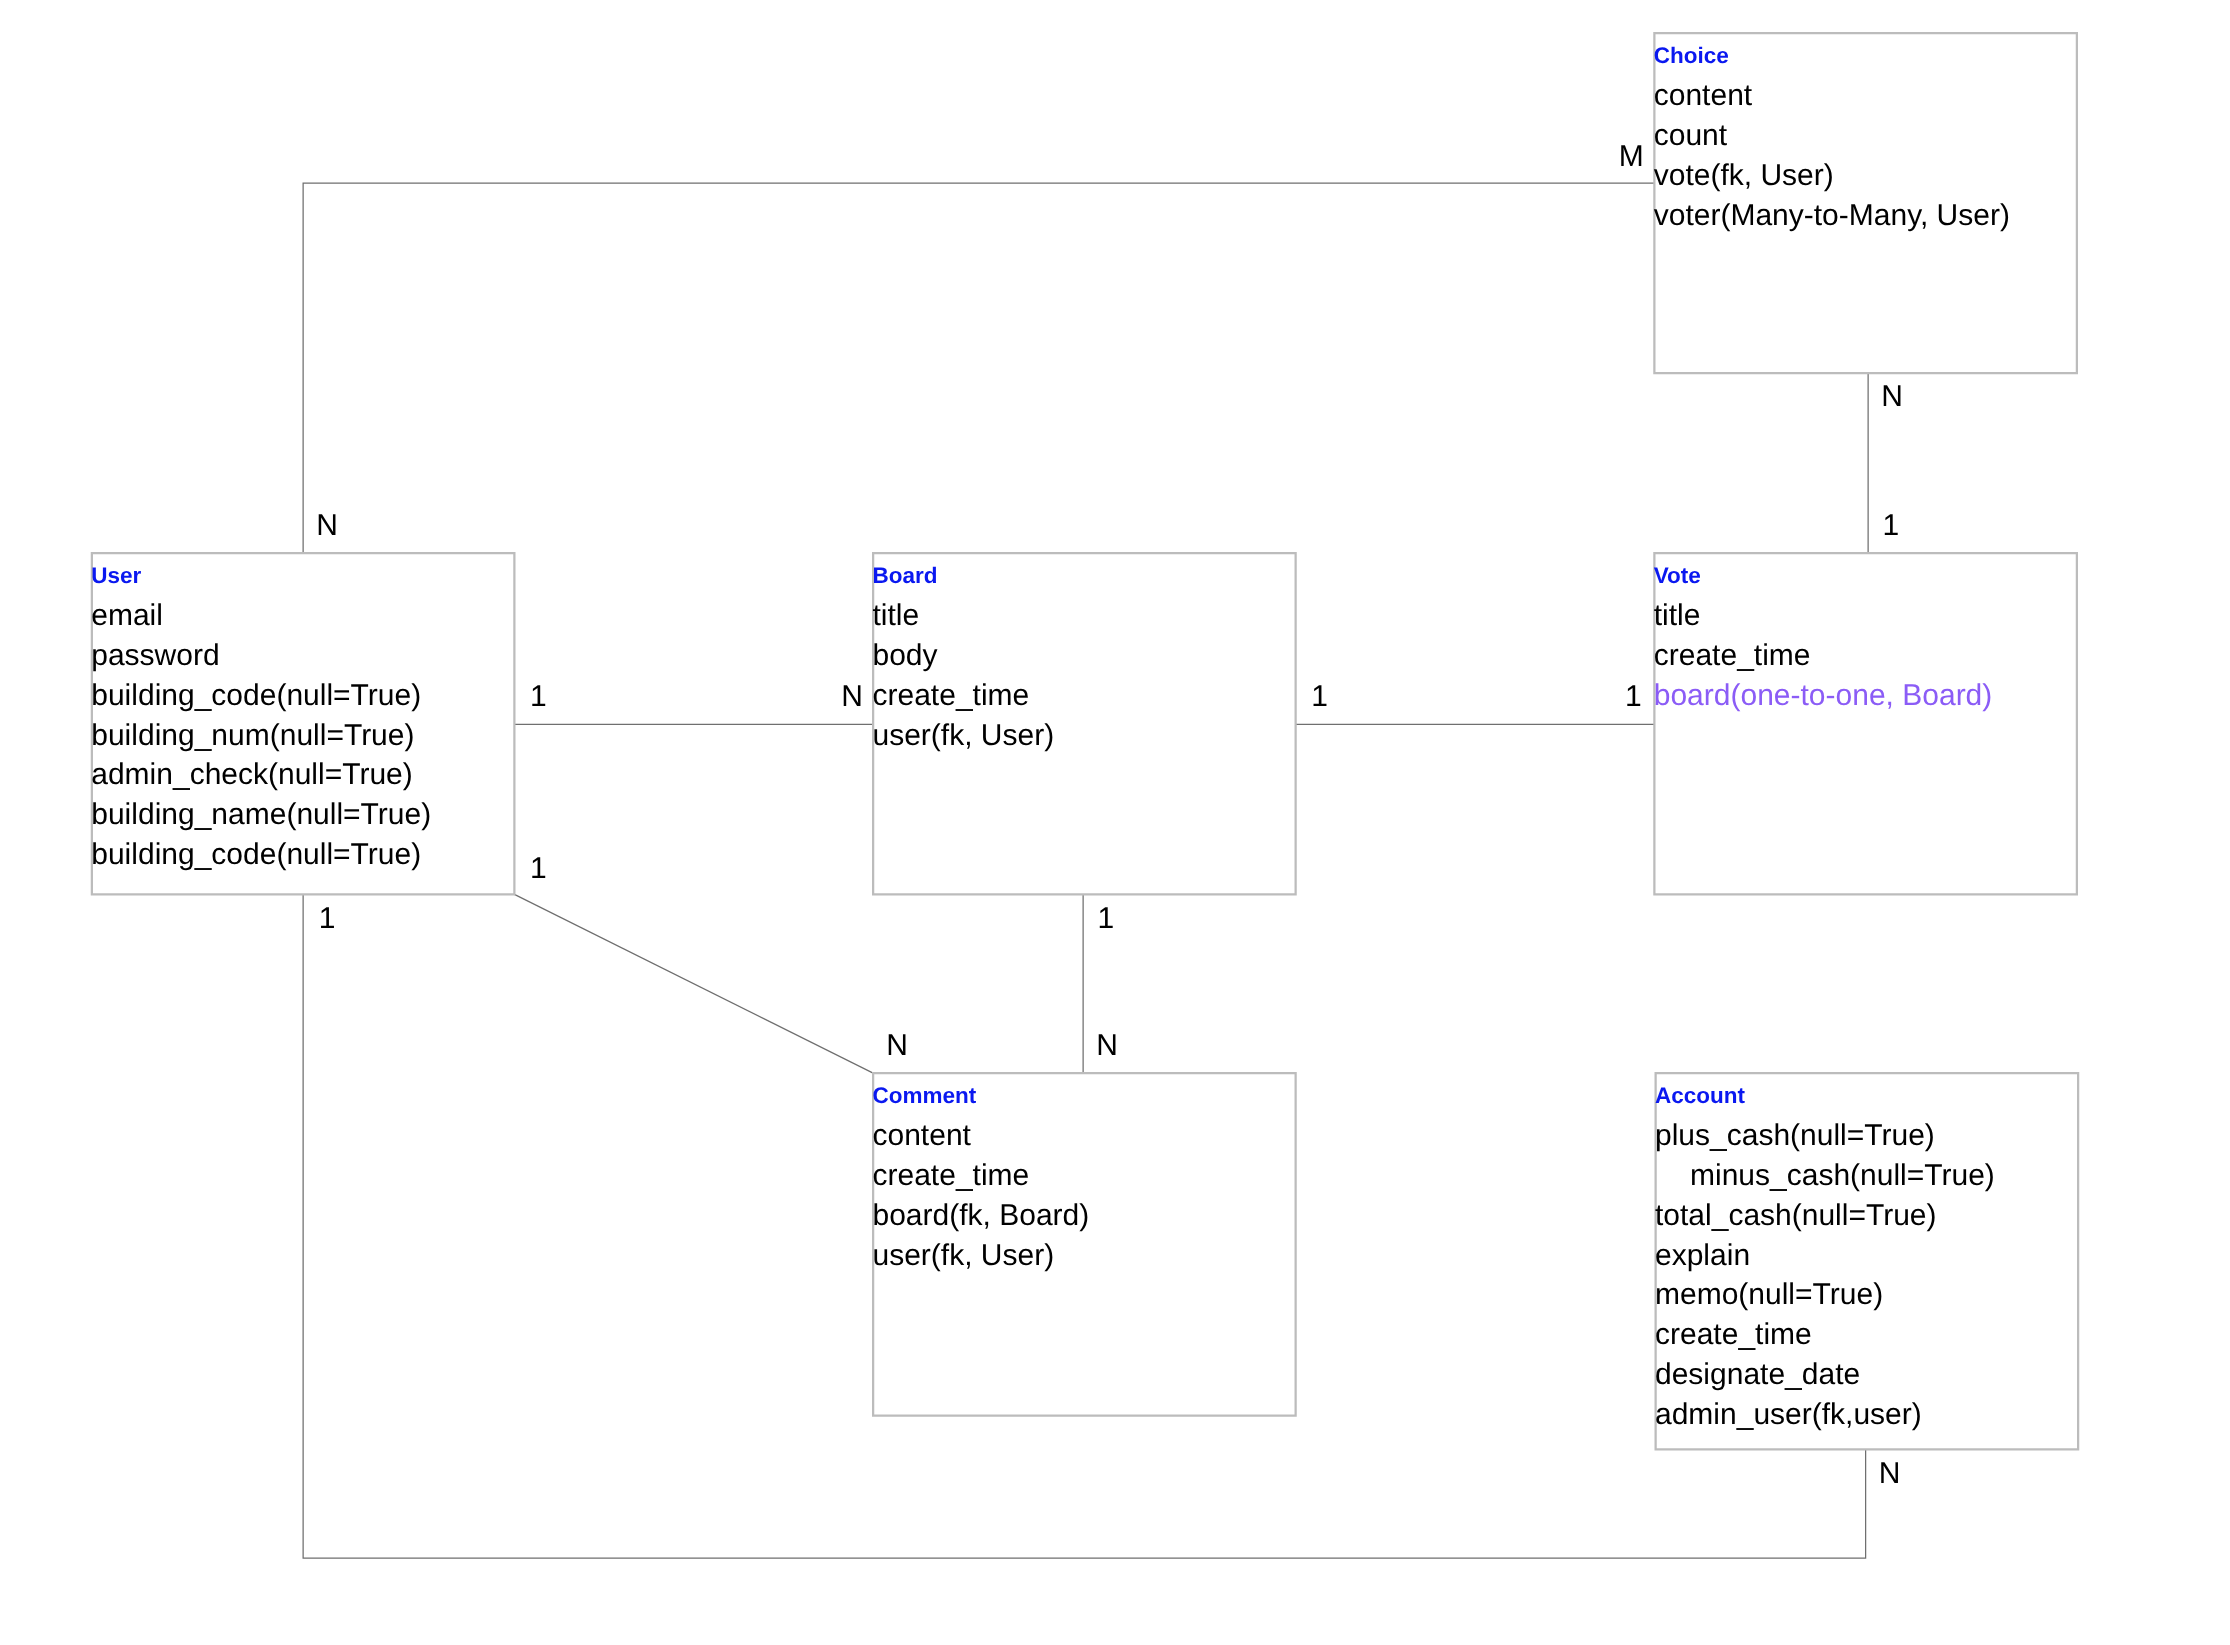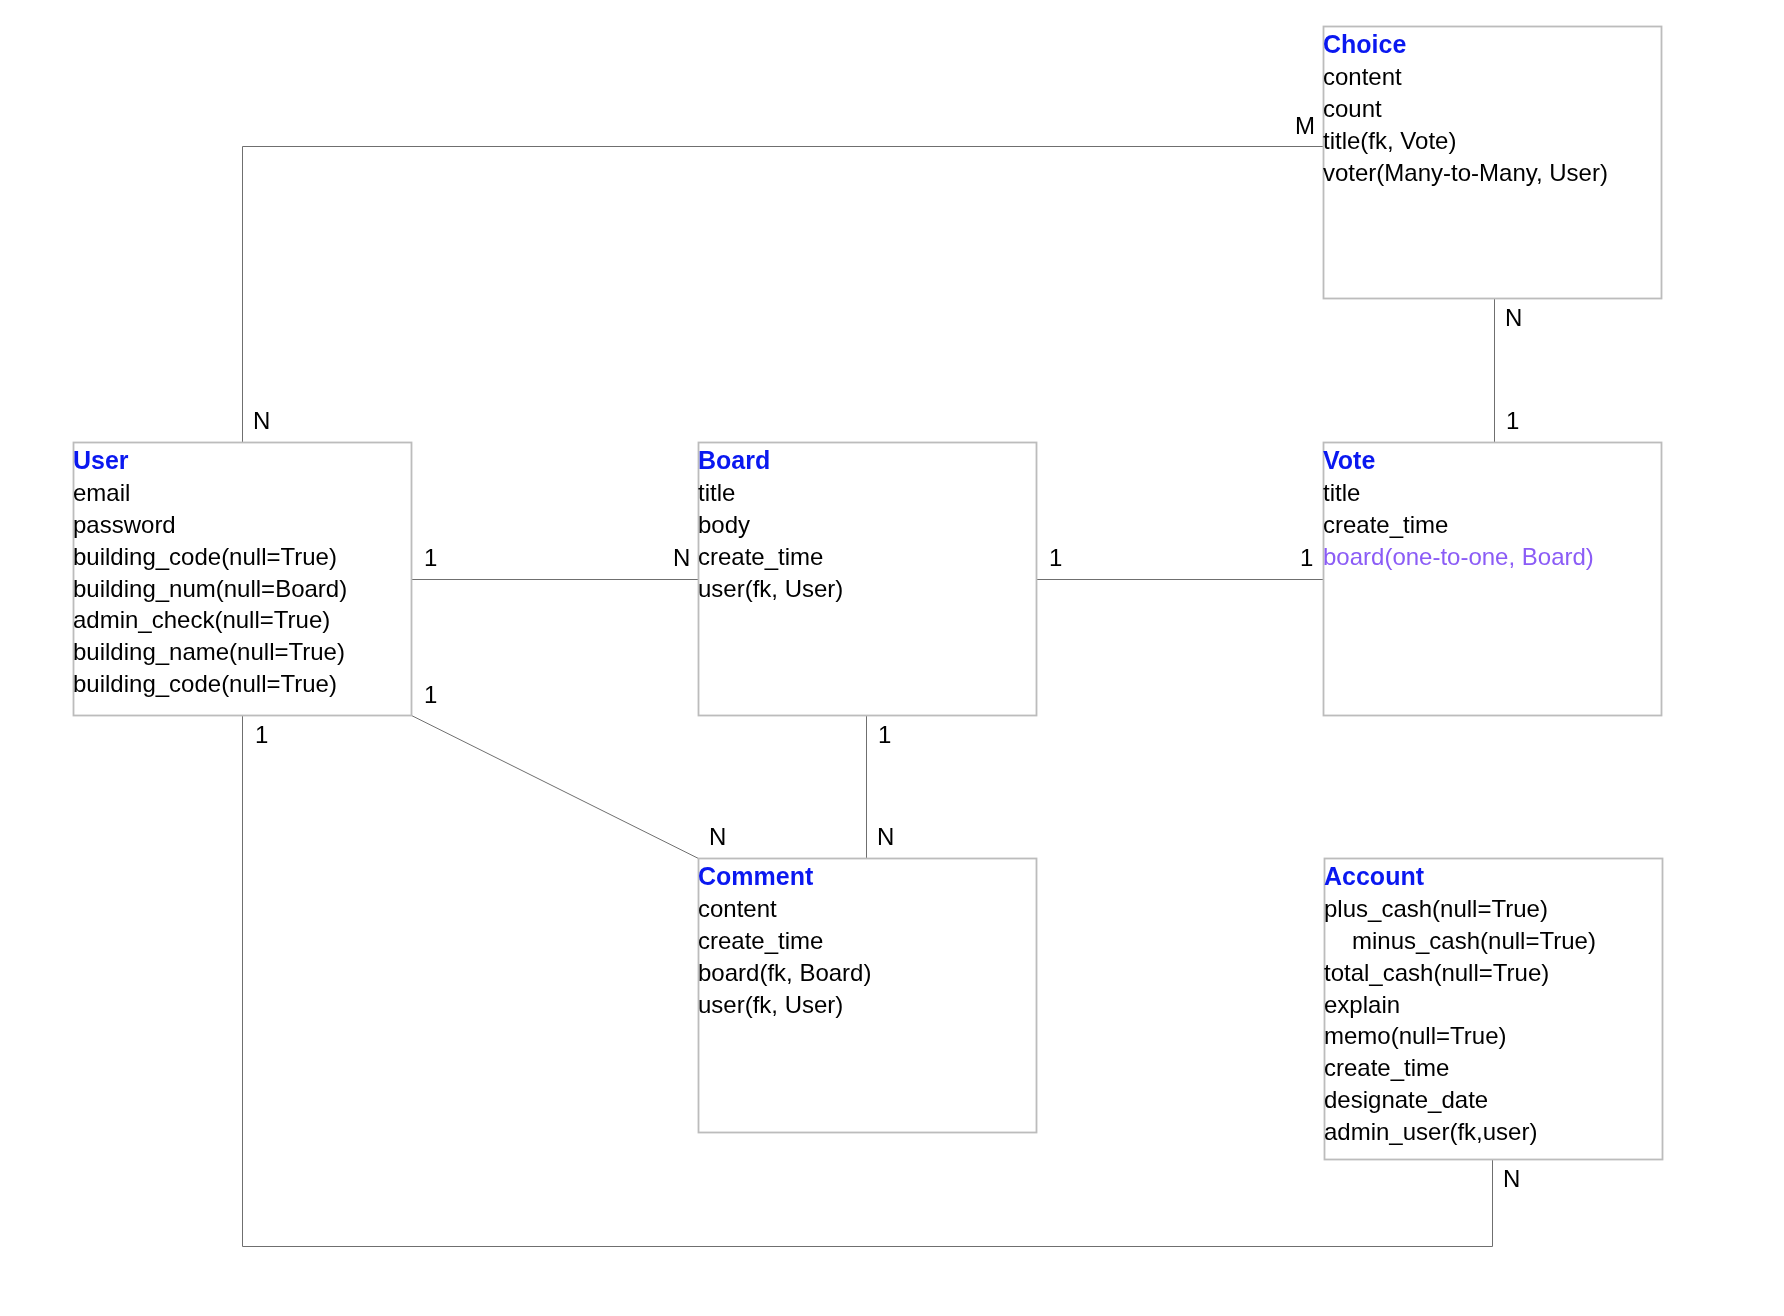--- a/index.html
+++ b/index.html
@@ -4,21 +4,21 @@
 <title>ER Diagram</title>
 <style>
   html,body{margin:0;padding:0;background:#ffffff;}
   #canvas{
     position:relative;width:1784px;height:1316px;background:#ffffff;overflow:hidden;
     font-family:"Liberation Sans",sans-serif;
     -webkit-font-smoothing:antialiased;
   }
   .entity{position:absolute;box-sizing:border-box;background:transparent;}
   .entity-lines{position:absolute;left:0px;top:3.5px;}
-  .entity-title{font-weight:bold;font-size:25px;line-height:31.8px;white-space:nowrap;position:relative;top:-1px;}
+  .entity-title{font-weight:bold;font-size:18px;line-height:31.8px;white-space:nowrap;position:relative;top:-1px;}
   .entity-attribute{color:#000000;font-size:24px;line-height:31.8px;white-space:nowrap;}
   .cardinality-label{position:absolute;font-size:24px;line-height:24px;color:#000000;white-space:nowrap;}
   svg.relationship-lines{position:absolute;left:0;top:0;width:1784px;height:1316px;overflow:visible;}
 </style>
 </head>
 <body>
 
 <div id="canvas">
   <svg class="relationship-lines" id="relationship-lines">
       <path d="M 242.5 716 L 242.5 146.5 L 1323.5 146.5" fill="none" stroke="#6f6f6f" stroke-width="1"></path>
@@ -34,31 +34,31 @@
       <rect x="1323.5" y="442.5" width="338" height="273" fill="#ffffff" stroke="#bcbcbc" stroke-width="1.8"></rect>
       <rect x="698.5" y="858.5" width="338" height="274" fill="#ffffff" stroke="#bcbcbc" stroke-width="1.8"></rect>
       <rect x="1324.5" y="858.5" width="338" height="301" fill="#ffffff" stroke="#bcbcbc" stroke-width="1.8"></rect>
     </svg>
   <div id="entity-layer">
       <div class="entity" style="left: 1323px; top: 26px; width: 339px; height: 273px;">
         <div class="entity-lines">
           <div class="entity-title" style="color: rgb(10, 24, 240);">Choice</div>
           <div class="entity-attribute" style="color: rgb(0, 0, 0);">content</div>
           <div class="entity-attribute" style="color: rgb(0, 0, 0);">count</div>
-          <div class="entity-attribute" style="color: rgb(0, 0, 0);">title(fk, Vote)</div>
+          <div class="entity-attribute" style="color: rgb(0, 0, 0);">vote(fk, User)</div>
           <div class="entity-attribute" style="color: rgb(0, 0, 0);">voter(Many-to-Many, User)</div>
         </div>
       </div>
       <div class="entity" style="left: 73px; top: 442px; width: 374px; height: 274px;">
         <div class="entity-lines">
           <div class="entity-title" style="color: rgb(10, 24, 240);">User</div>
           <div class="entity-attribute" style="color: rgb(0, 0, 0);">email</div>
           <div class="entity-attribute" style="color: rgb(0, 0, 0);">password</div>
           <div class="entity-attribute" style="color: rgb(0, 0, 0);">building_code(null=True)</div>
-          <div class="entity-attribute" style="color: rgb(0, 0, 0);">building_num(null=Board)</div>
+          <div class="entity-attribute" style="color: rgb(0, 0, 0);">building_num(null=True)</div>
           <div class="entity-attribute" style="color: rgb(0, 0, 0);">admin_check(null=True)</div>
           <div class="entity-attribute" style="color: rgb(0, 0, 0);">building_name(null=True)</div>
           <div class="entity-attribute" style="color: rgb(0, 0, 0);">building_code(null=True)</div>
         </div>
       </div>
       <div class="entity" style="left: 698px; top: 442px; width: 339px; height: 274px;">
         <div class="entity-lines">
           <div class="entity-title" style="color: rgb(10, 24, 240);">Board</div>
           <div class="entity-attribute" style="color: rgb(0, 0, 0);">title</div>
           <div class="entity-attribute" style="color: rgb(0, 0, 0);">body</div>

